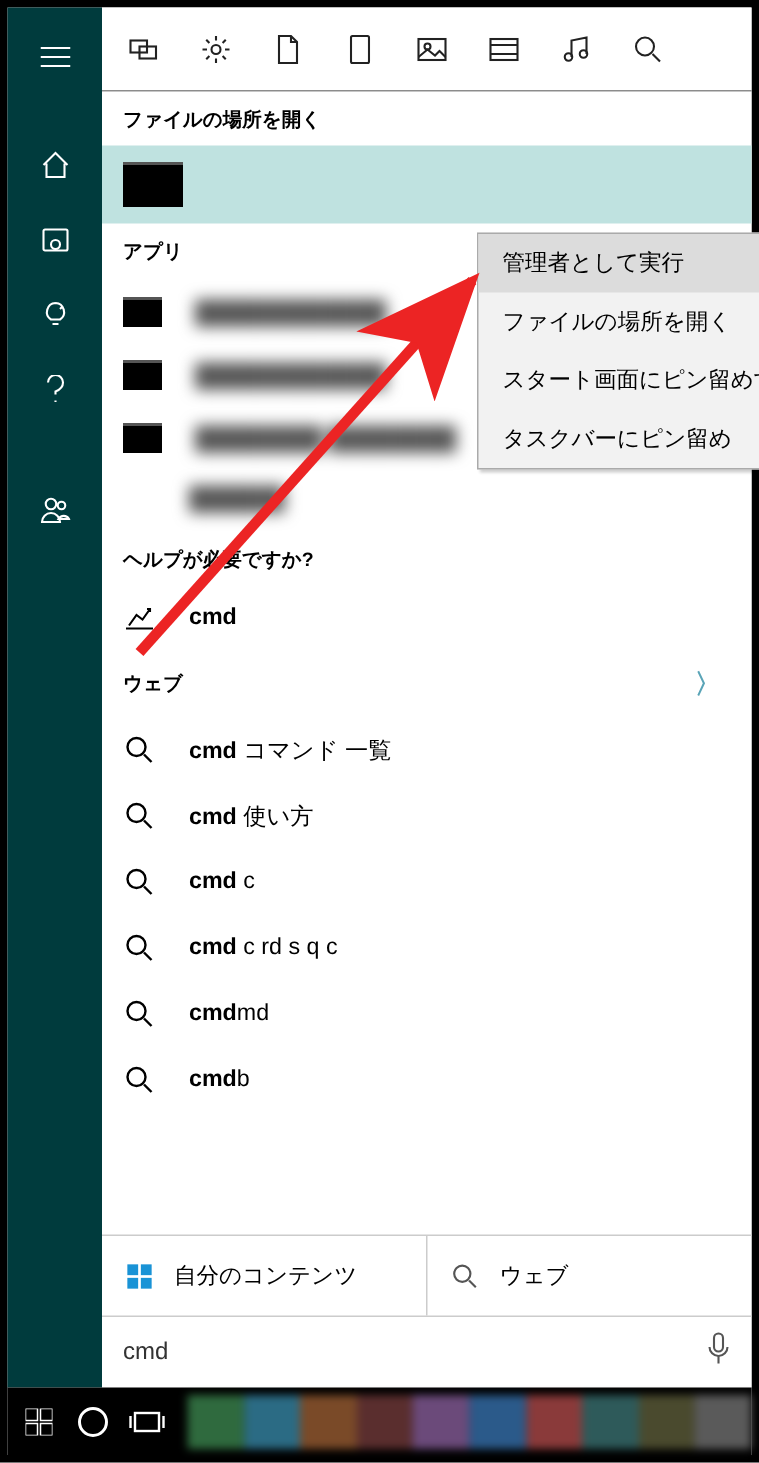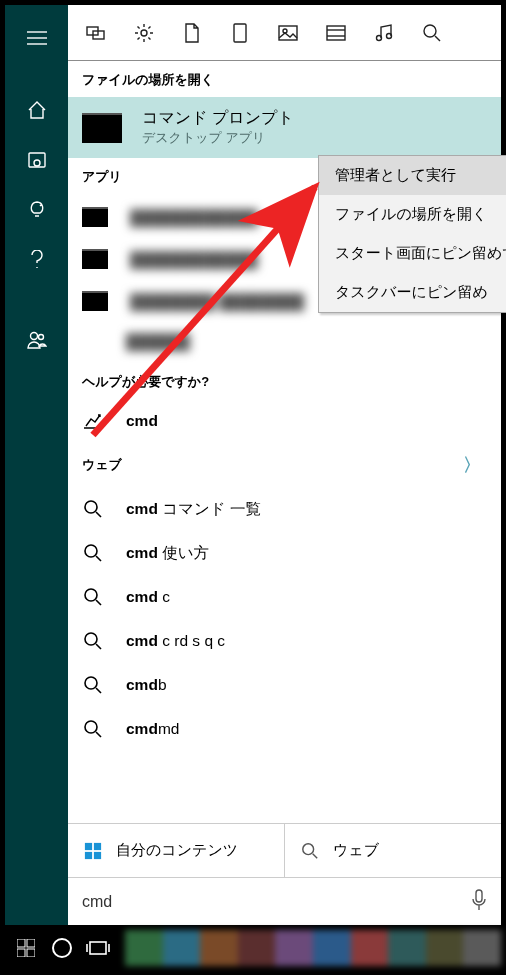--- a/index.html
+++ b/index.html
@@ -291,24 +291,20 @@
               <line x1="13" y1="13" x2="18" y2="18"></line>
             </svg>
           </div>
     </div>
     <div class="divider"></div>
 
     <div class="sect-header">ファイルの場所を開く</div>
 
     <div class="best-match">
       <div class="bm-thumb"></div>
-      <div class="bm-text">
-        <div class="t1">コマンド プロンプト</div>
-        <div class="t2">デスクトップ アプリ</div>
-      </div>
     </div>
 
     <div class="sect-header">アプリ</div>
     <div class="list">
       <div class="row">
             <div class="thumb-sm"></div>
             <span class="txt-blur">████████████</span>
           </div>
       <div class="row">
             <div class="thumb-sm"></div>
@@ -374,30 +370,30 @@
             </div>
             <span class="lbl"><b>cmd</b> c rd s q c</span>
           </div>
           <div class="row">
             <div class="search-ico">
               <svg width="20" height="20" stroke="#000" fill="none" stroke-width="1.6">
                 <circle cx="8" cy="8" r="6"></circle>
                 <line x1="13" y1="13" x2="18" y2="18"></line>
               </svg>
             </div>
+            <span class="lbl"><b>cmd</b>md</span>
+          </div>
+          <div class="row">
+            <div class="search-ico">
+              <svg width="20" height="20" stroke="#000" fill="none" stroke-width="1.6">
+                <circle cx="8" cy="8" r="6"></circle>
+                <line x1="13" y1="13" x2="18" y2="18"></line>
+              </svg>
+            </div>
             <span class="lbl"><b>cmd</b>b</span>
-          </div>
-          <div class="row">
-            <div class="search-ico">
-              <svg width="20" height="20" stroke="#000" fill="none" stroke-width="1.6">
-                <circle cx="8" cy="8" r="6"></circle>
-                <line x1="13" y1="13" x2="18" y2="18"></line>
-              </svg>
-            </div>
-            <span class="lbl"><b>cmd</b>md</span>
           </div>
         </div>
 
     <div class="bottom-tabs">
       <div class="bt-tab">
         <svg viewBox="0 0 20 20">
               <rect x="1" y="1" width="8" height="8" fill="#1993d6"></rect>
               <rect x="11" y="1" width="8" height="8" fill="#1993d6"></rect>
               <rect x="1" y="11" width="8" height="8" fill="#1993d6"></rect>
               <rect x="11" y="11" width="8" height="8" fill="#1993d6"></rect>

